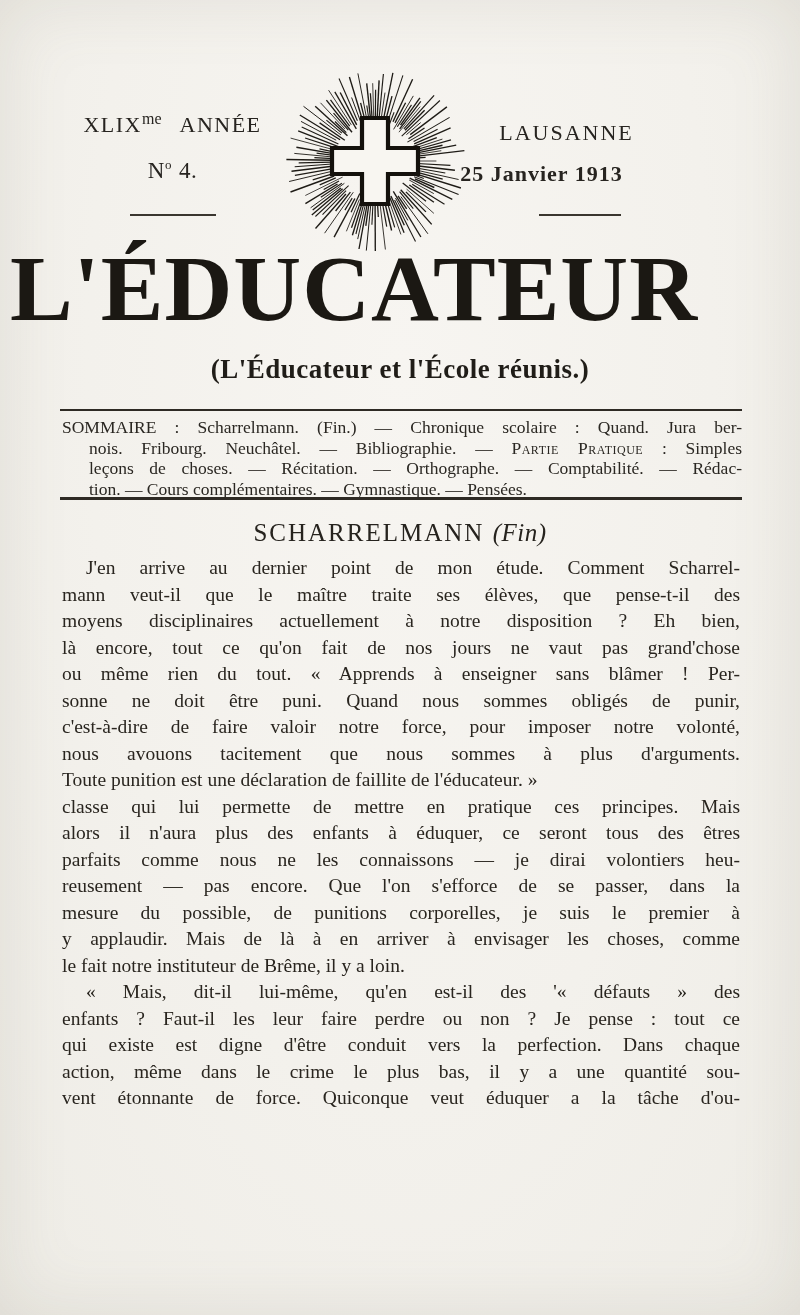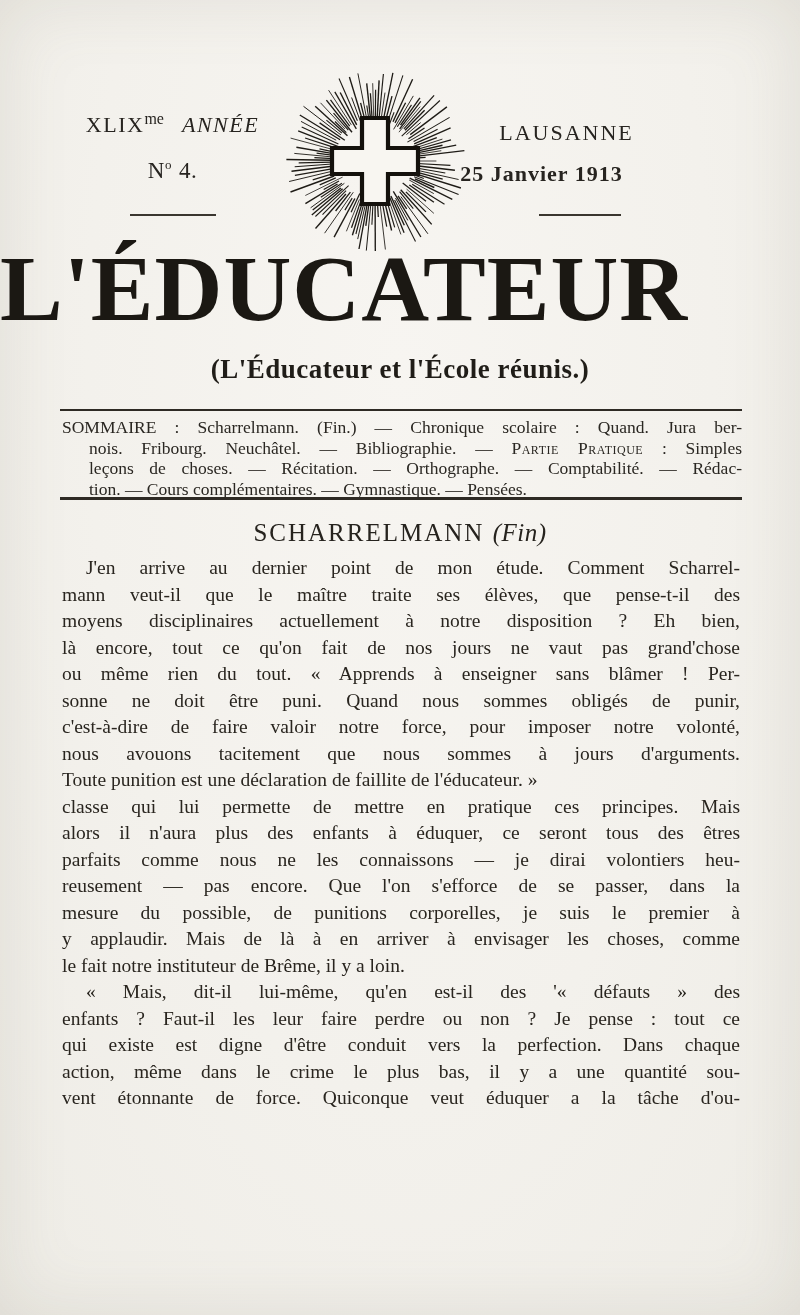--- a/index.html
+++ b/index.html
@@ -27,21 +27,21 @@
   .mast-right-city{position:absolute;top:120px;left:464px;width:205px;text-align:center;
     font-size:22px;letter-spacing:2px;}
   .mast-right-date{position:absolute;top:161px;left:424px;width:235px;text-align:center;
     font-size:22px;font-weight:700;letter-spacing:1px;}
   .rule-short{position:absolute;height:2px;background:#3a362f;}
   .rule-short.left{top:214px;left:130px;width:86px;}
   .rule-short.right{top:214px;left:539px;width:82px;}
   .emblem{position:absolute;top:66px;left:274px;width:202px;height:192px;}
   
   .journal-title{
-    position:absolute;top:240px;left:0;width:708px;
+    position:absolute;top:240px;left:0;width:708px;text-align:center;
     font-size:94px;line-height:1.04;font-weight:700;color:#1b1813;
     letter-spacing:1px;white-space:nowrap;
   }
   .journal-subtitle{
     position:absolute;top:354px;left:0;width:800px;text-align:center;
     font-size:27px;font-weight:700;color:#201d18;letter-spacing:.5px;
   }
   
   .rule-long{position:absolute;left:60px;width:682px;background:#2e2a24;}
   .rule-long.top{top:409px;height:2px;}
@@ -69,21 +69,21 @@
   .body-line{text-align:justify;}
   .body-line.just{text-align-last:justify;}
   .body-line.first{text-indent:24px;}
   sup{line-height:0;}
 </style>
 </head>
 <body>
 
 <div class="page">
 
-  <div class="mast-left-year"><span>XLIX</span><sup>me</sup><span style="margin-left:18px;font-style:italic;">ANNÉE</span>
+  <div class="mast-left-year"><span>XLIX</span><sup>me</sup><span style="margin-left:18px;">ANNÉE</span>
   </div>
 
   <div class="mast-left-issue"><span>N</span><sup>o</sup><span class="num">4.</span>
   </div>
 
   <div class="rule-short left"></div>
 
   <svg class="emblem" viewBox="0 0 202 192" xmlns="http://www.w3.org/2000/svg">
     <g id="rays" stroke="#1e1b16">
         <line x1="136.0" y1="95.0" x2="162.4" y2="95.0" stroke-width="0.80"></line>
@@ -242,21 +242,21 @@
 
   <div class="article-body" id="article-body">
       <div class="paragraph">
         <div class="body-line first just">J'en arrive au dernier point de mon étude. Comment Scharrel-</div>
         <div class="body-line just">mann veut-il que le maître traite ses élèves, que pense-t-il des</div>
         <div class="body-line just">moyens disciplinaires actuellement à notre disposition ? Eh bien,</div>
         <div class="body-line just">là encore, tout ce qu'on fait de nos jours ne vaut pas grand'chose</div>
         <div class="body-line just">ou même rien du tout. « Apprends à enseigner sans blâmer ! Per-</div>
         <div class="body-line just">sonne ne doit être puni. Quand nous sommes obligés de punir,</div>
         <div class="body-line just">c'est-à-dire de faire valoir notre force, pour imposer notre volonté,</div>
-        <div class="body-line just">nous avouons tacitement que nous sommes à jours d'arguments.</div>
+        <div class="body-line just">nous avouons tacitement que nous sommes à plus d'arguments.</div>
         <div class="body-line">Toute punition est une déclaration de faillite de l'éducateur. »</div>
       </div>
       <div class="paragraph">
         <div class="body-line just">classe qui lui permette de mettre en pratique ces principes. Mais</div>
         <div class="body-line just">alors il n'aura plus des enfants à éduquer, ce seront tous des êtres</div>
         <div class="body-line just">parfaits comme nous ne les connaissons — je dirai volontiers heu-</div>
         <div class="body-line just">reusement — pas encore. Que l'on s'efforce de se passer, dans la</div>
         <div class="body-line just">mesure du possible, de punitions corporelles, je suis le premier à</div>
         <div class="body-line just">y applaudir. Mais de là à en arriver à envisager les choses, comme</div>
         <div class="body-line">le fait notre instituteur de Brême, il y a loin.</div>

